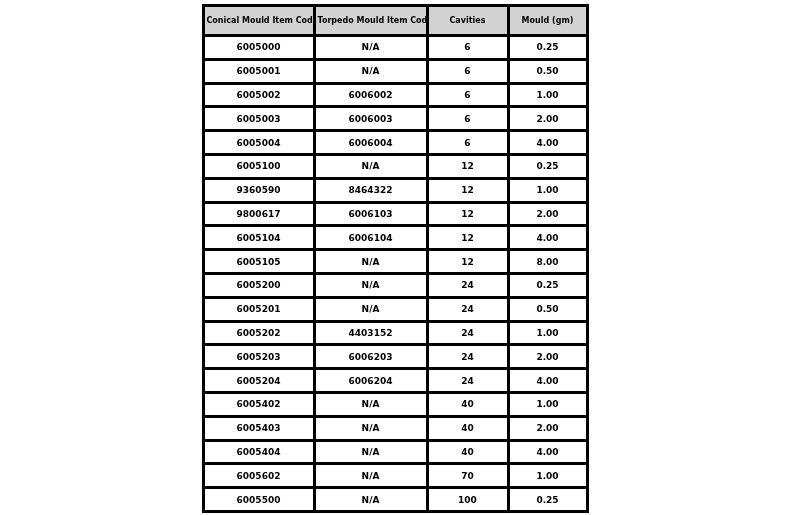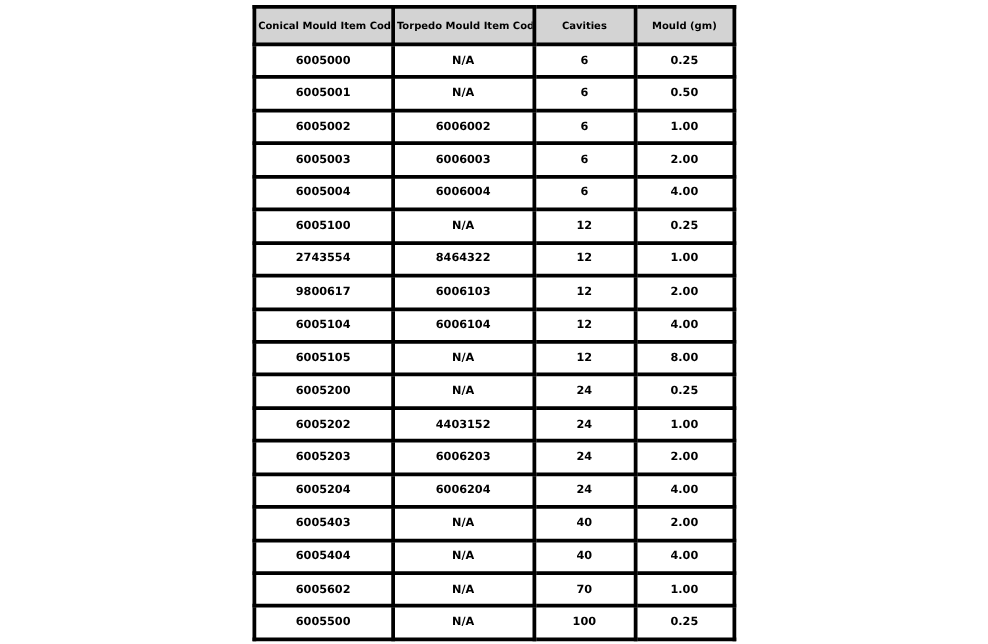--- a/index.html
+++ b/index.html
@@ -96,21 +96,21 @@
           <td>6</td>
           <td>4.00</td>
         </tr>
         <tr>
           <td>6005100</td>
           <td>N/A</td>
           <td>12</td>
           <td>0.25</td>
         </tr>
         <tr>
-          <td>2743554</td>
+          <td>9360590</td>
           <td>8464322</td>
           <td>12</td>
           <td>1.00</td>
         </tr>
         <tr>
           <td>9800617</td>
           <td>6006103</td>
           <td>12</td>
           <td>2.00</td>
         </tr>
@@ -126,36 +126,48 @@
           <td>12</td>
           <td>8.00</td>
         </tr>
         <tr>
           <td>6005200</td>
           <td>N/A</td>
           <td>24</td>
           <td>0.25</td>
         </tr>
         <tr>
+          <td>6005201</td>
+          <td>N/A</td>
+          <td>24</td>
+          <td>0.50</td>
+        </tr>
+        <tr>
           <td>6005202</td>
           <td>4403152</td>
           <td>24</td>
           <td>1.00</td>
         </tr>
         <tr>
           <td>6005203</td>
           <td>6006203</td>
           <td>24</td>
           <td>2.00</td>
         </tr>
         <tr>
           <td>6005204</td>
           <td>6006204</td>
           <td>24</td>
           <td>4.00</td>
+        </tr>
+        <tr>
+          <td>6005402</td>
+          <td>N/A</td>
+          <td>40</td>
+          <td>1.00</td>
         </tr>
         <tr>
           <td>6005403</td>
           <td>N/A</td>
           <td>40</td>
           <td>2.00</td>
         </tr>
         <tr>
           <td>6005404</td>
           <td>N/A</td>

